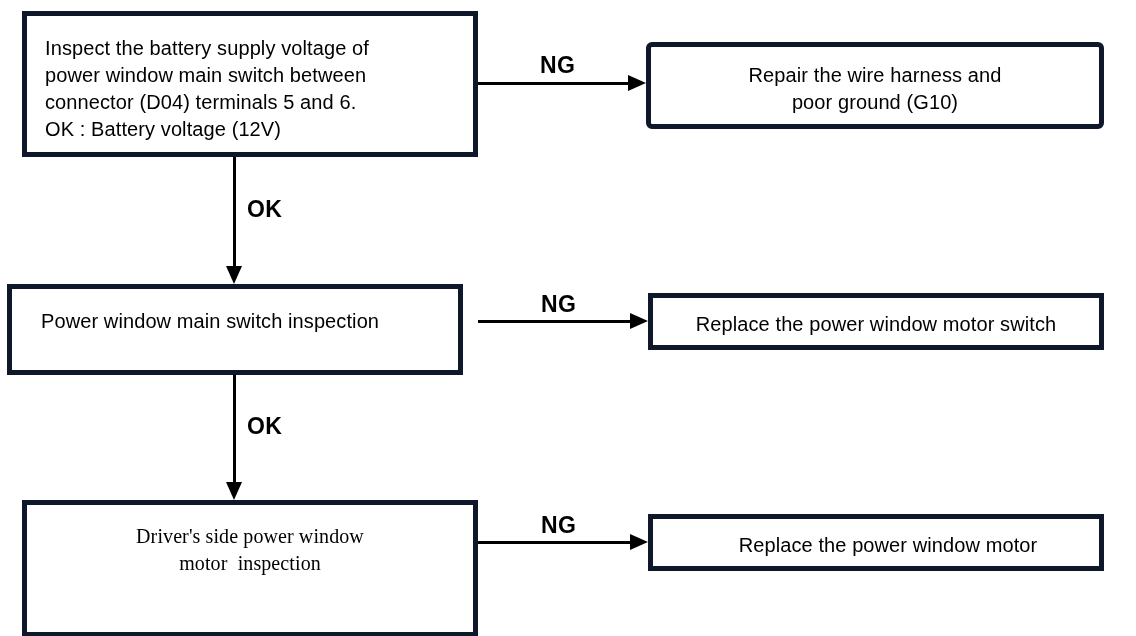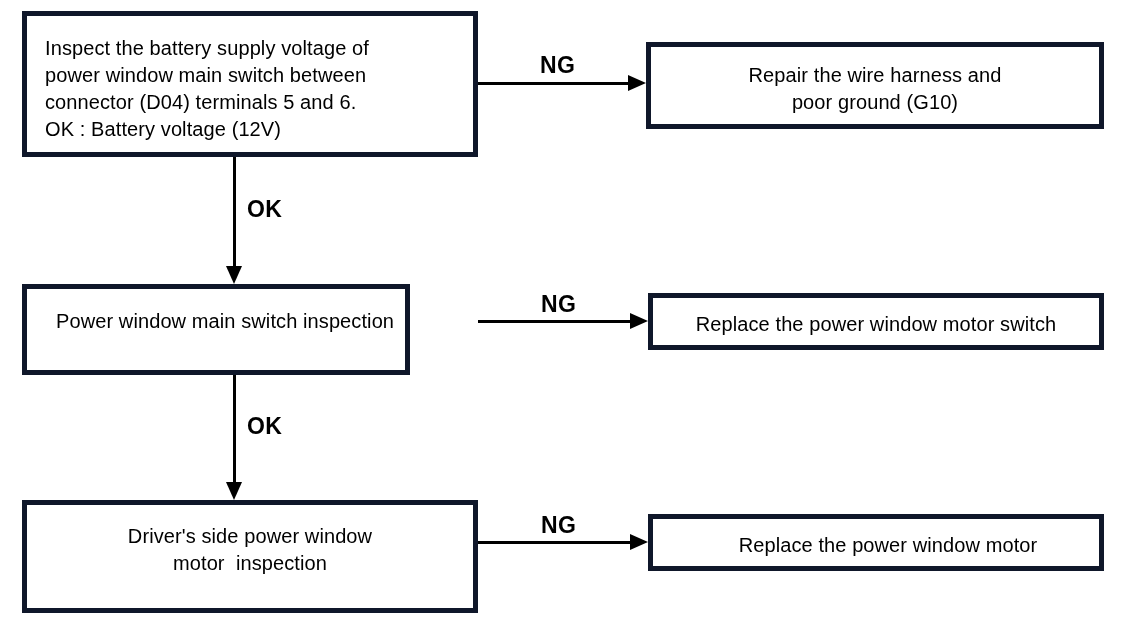--- a/index.html
+++ b/index.html
@@ -89,46 +89,46 @@
     <div class="box-text left" style="top:19px; left:18px; right:10px;">Inspect the battery supply voltage of
 power window main switch between
 connector (D04) terminals 5 and 6.
 OK : Battery voltage (12V)</div>
   </div>
 
   <div class="h-line" style="left:478px; top:82px; width:152px;"></div>
   <div class="arrow-right" style="left:628px; top:75px;"></div>
   <div class="edge-label" style="left:540px; top:52px;">NG</div>
 
-  <div class="box" style="left:646px; top:42px; width:458px; height:87px;">
+  <div class="box" style="left:646px; top:42px; width:458px; height:87px;border-radius:6px;">
     <div class="box-text center" style="top:15px;">Repair the wire harness and
 poor ground (G10)</div>
   </div>
 
   <div class="v-line" style="left:233px; top:157px; width:3px; height:112px;"></div>
   <div class="arrow-down" style="left:226px; top:266px;"></div>
   <div class="edge-label" style="left:247px; top:196px;">OK</div>
 
-  <div class="box" style="left:22px; top:284px; width:388px; height:91px;">
+  <div class="box" style="left:7px; top:284px; width:456px; height:91px;">
     <div class="box-text left" style="top:19px; left:29px; right:10px;">Power window main switch inspection</div>
   </div>
 
   <div class="h-line" style="left:478px; top:320px; width:154px;"></div>
   <div class="arrow-right" style="left:630px; top:313px;"></div>
   <div class="edge-label" style="left:541px; top:291px;">NG</div>
 
   <div class="box" style="left:648px; top:293px; width:456px; height:57px;">
     <div class="box-text center" style="top:13px;">Replace the power window motor switch</div>
   </div>
 
   <div class="v-line" style="left:233px; top:375px; width:3px; height:110px;"></div>
   <div class="arrow-down" style="left:226px; top:482px;"></div>
   <div class="edge-label" style="left:247px; top:413px;">OK</div>
 
-  <div class="box" style="left:22px; top:500px; width:456px; height:113px;">
+  <div class="box" style="left:22px; top:500px; width:456px; height:137px;font-family:Liberation Serif, serif;">
     <div class="box-text center" style="top:18px;">Driver's side power window
 motor  inspection</div>
   </div>
 
   <div class="h-line" style="left:478px; top:541px; width:154px;"></div>
   <div class="arrow-right" style="left:630px; top:534px;"></div>
   <div class="edge-label" style="left:541px; top:512px;">NG</div>
 
   <div class="box" style="left:648px; top:514px; width:456px; height:57px;">
     <div class="box-text center" style="top:13px;margin-left:24px;">Replace the power window motor</div>

